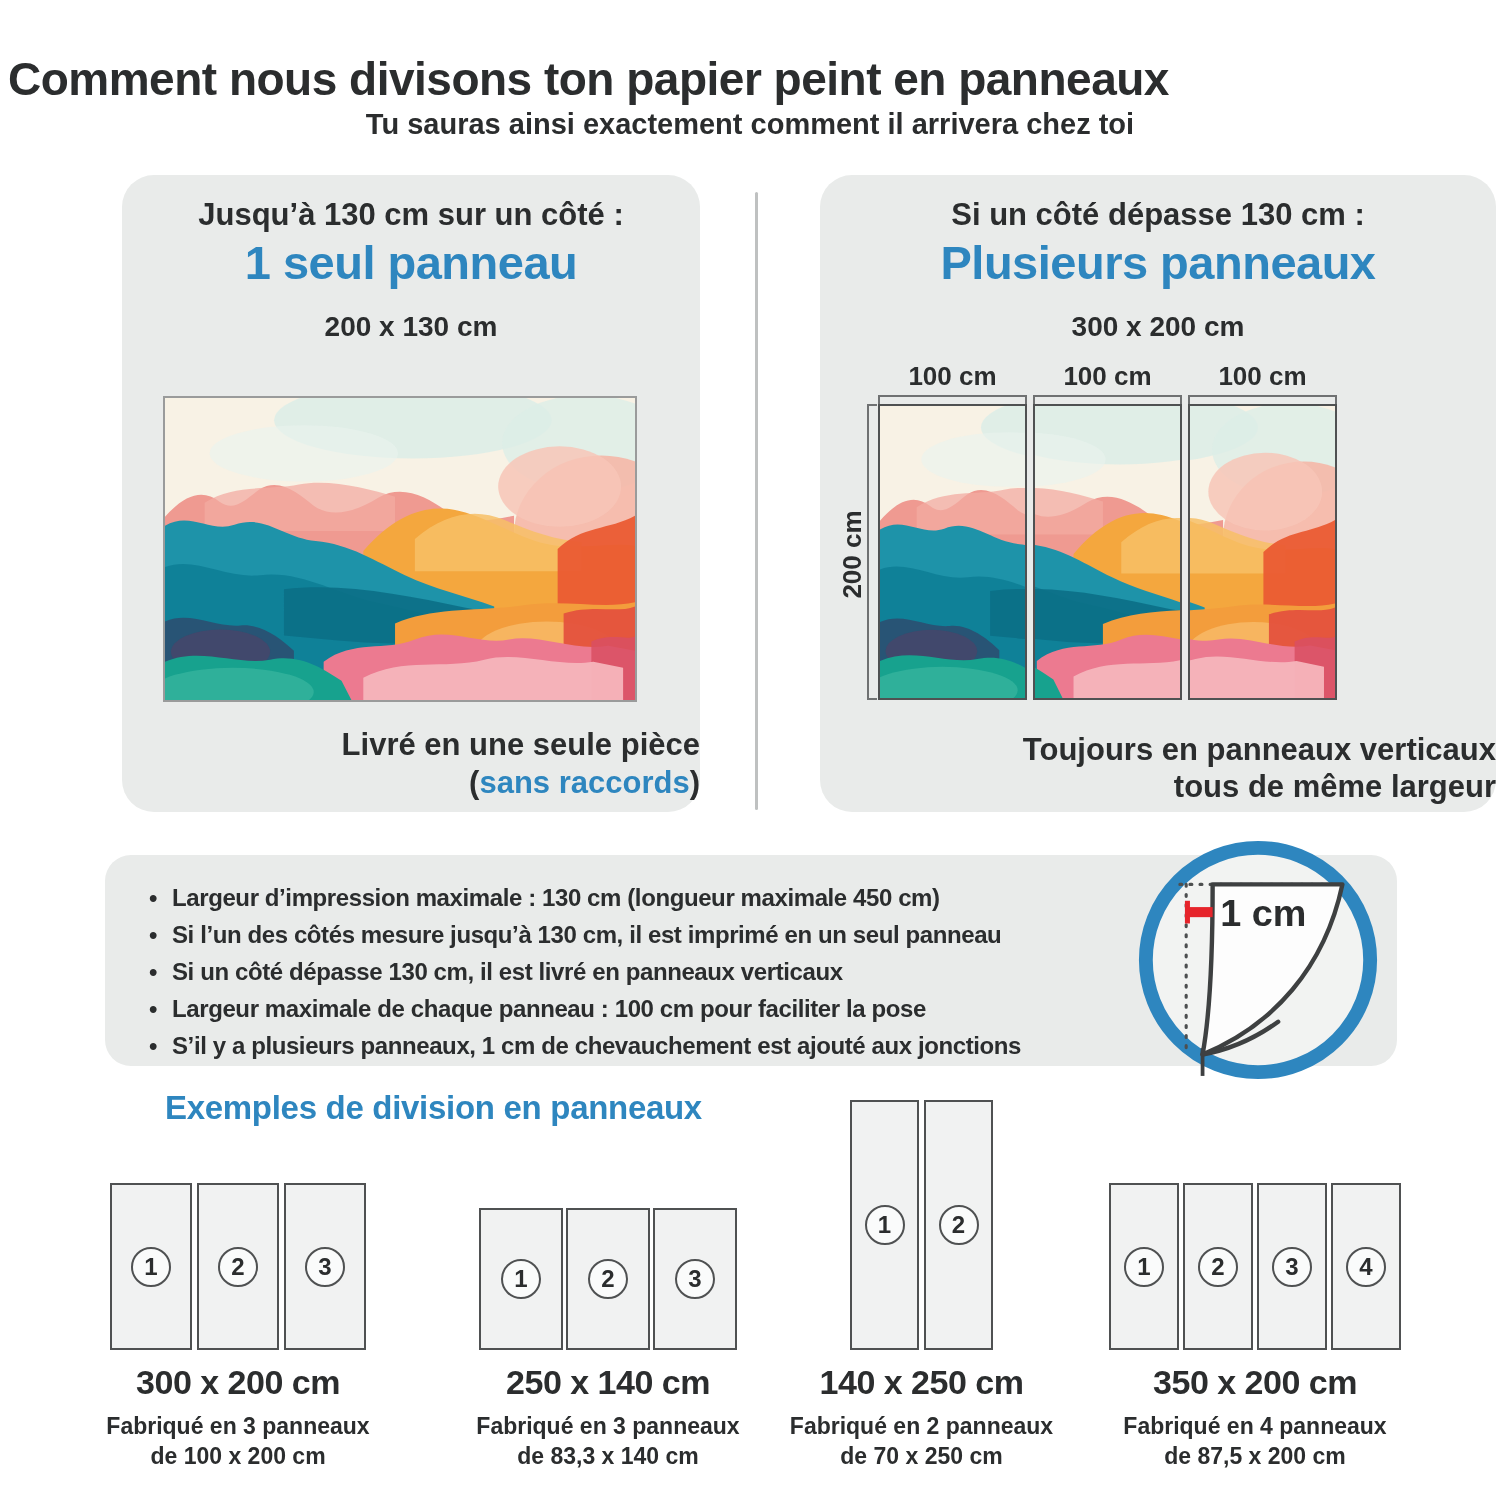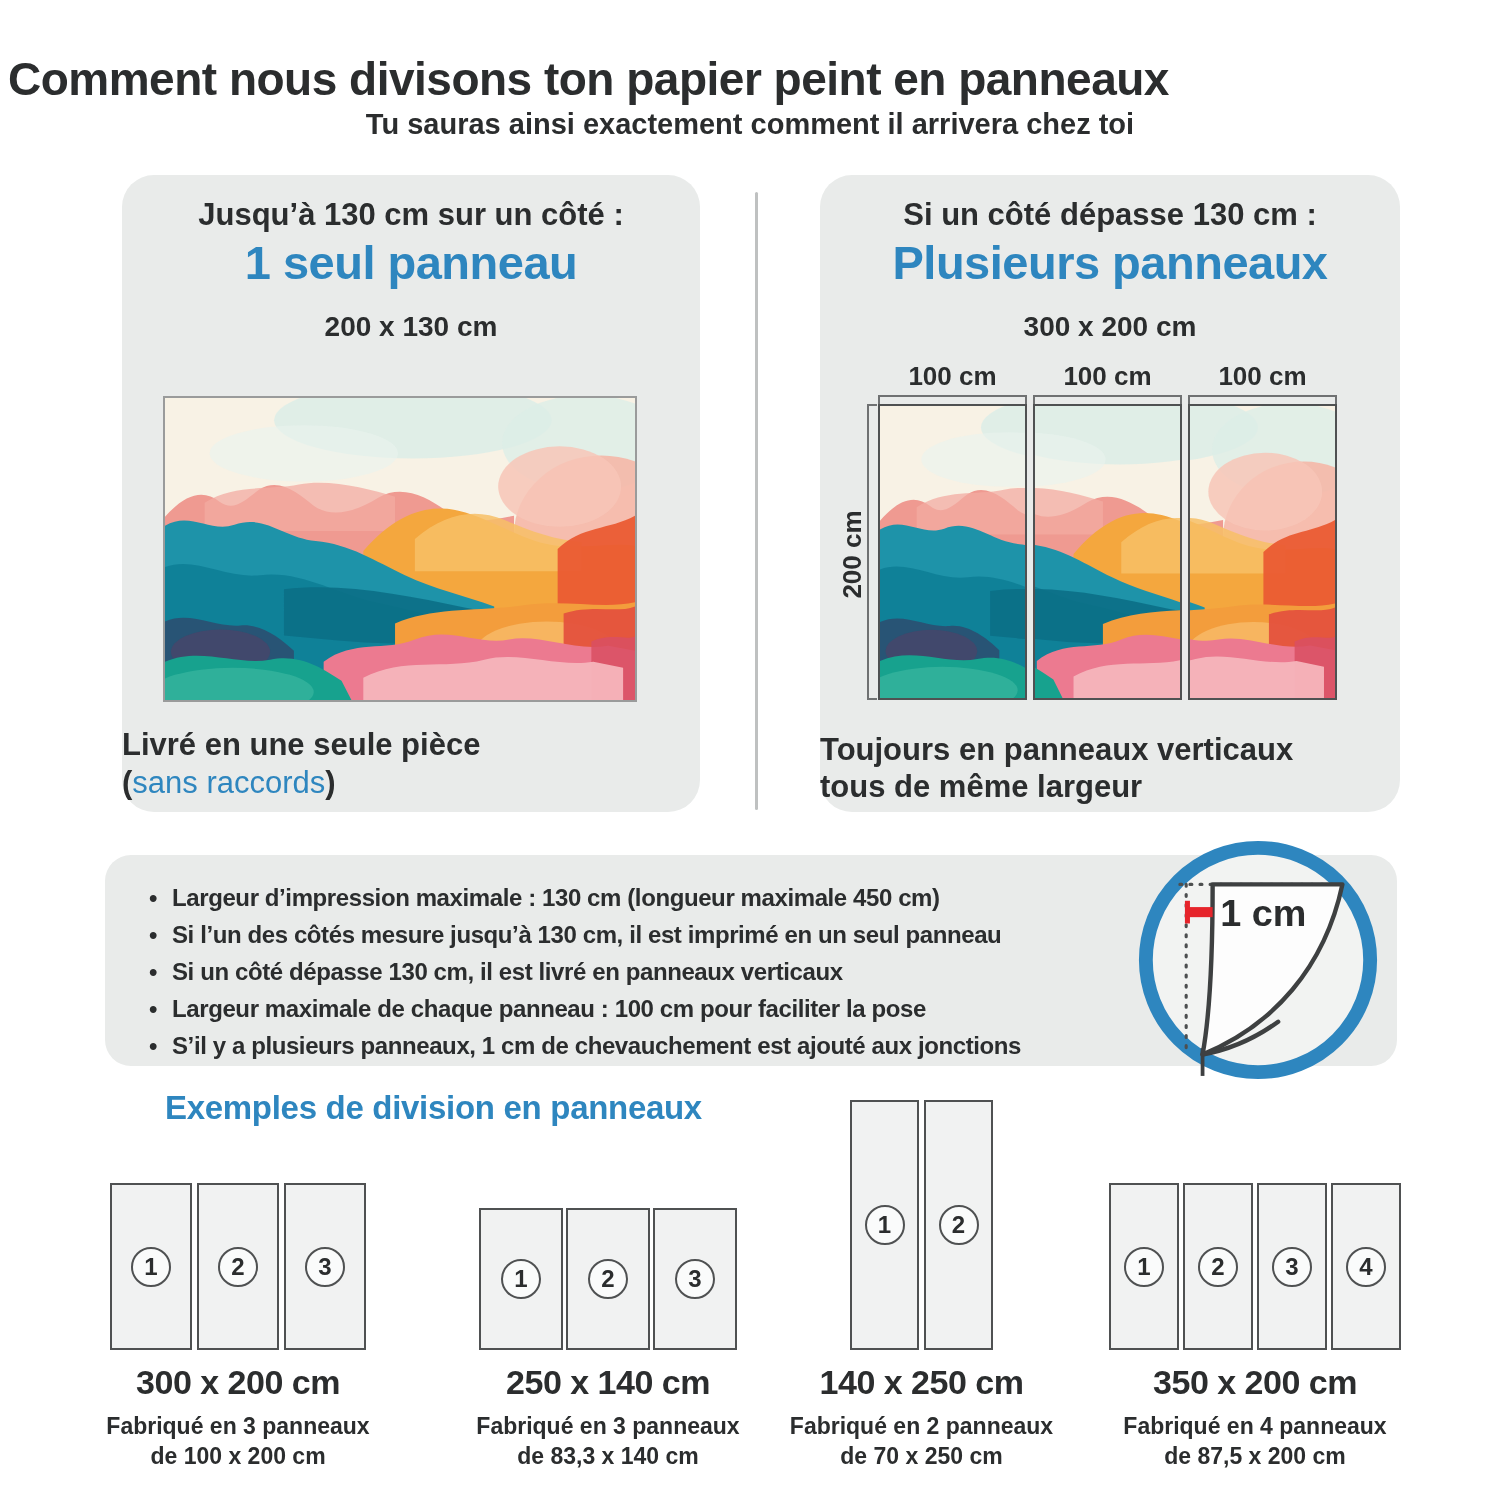--- a/index.html
+++ b/index.html
@@ -13,31 +13,31 @@
   .canvas{
     position:relative;width:1500px;height:1500px;background:#ffffff;
     font-family:"Liberation Sans",sans-serif;color:var(--ink);overflow:hidden;
   }
   .page-title{position:absolute;top:44px;left:0;width:100%;margin:8px;
     font-size:46px;font-weight:800;letter-spacing:-0.5px;}
   .page-subtitle{position:absolute;top:108px;left:0;width:100%;margin:0;text-align:center;
     font-size:29px;font-weight:600;}
   .card{position:absolute;top:175px;height:637px;background:var(--card);border-radius:32px;}
   .card-single{left:122px;width:578px;}
-  .card-multi{left:820px;width:580px;}
+  .card-multi{left:820px;width:676px;}
   .divider{position:absolute;left:755px;top:192px;width:3px;height:618px;background:#bfc1c1;border-radius:2px;}
   .card-cond{position:absolute;top:22px;left:0;width:100%;text-align:center;font-size:31px;font-weight:800;}
   .card-result{position:absolute;top:60px;left:0;width:100%;text-align:center;font-size:47px;font-weight:800;color:var(--blue);letter-spacing:-0.5px;}
   .card-size{position:absolute;top:136px;left:0;width:100%;text-align:center;font-size:28px;font-weight:800;}
   .art-frame{position:absolute;left:41px;top:221px;width:474px;height:306px;border:2px solid #9a9b9b;
     box-sizing:border-box;background:#f8f2e5;}
   .art-frame svg{display:block;}
-  .card-caption{position:absolute;top:551px;left:0;width:100%;text-align:left;
+  .card-caption{position:absolute;top:551px;left:0;width:100%;text-align:right;
     font-size:31px;font-weight:600;line-height:38px;}
-  .blue-strong{color:var(--blue);font-weight:400;}
+  .blue-strong{color:var(--blue);font-weight:700;}
   
   .width-label{position:absolute;top:186px;width:149px;text-align:center;font-size:26px;font-weight:600;}
   .h-bracket{position:absolute;top:220px;width:149px;height:10px;box-sizing:border-box;
     border-top:2px solid var(--line-gray);border-left:2px solid var(--line-gray);border-right:2px solid var(--line-gray);}
   .v-bracket{position:absolute;left:47px;top:229px;width:10px;height:296px;box-sizing:border-box;
     border-left:2px solid var(--line-gray);border-top:2px solid var(--line-gray);border-bottom:2px solid var(--line-gray);}
   .height-label{position:absolute;left:-43px;top:364px;width:150px;text-align:center;
     font-size:26px;font-weight:600;transform:rotate(-90deg);}
   .panels-row{position:absolute;left:58px;top:229px;display:flex;gap:6px;}
   .panel-art{width:149px;height:296px;border:2px solid var(--panel-border);box-sizing:border-box;

